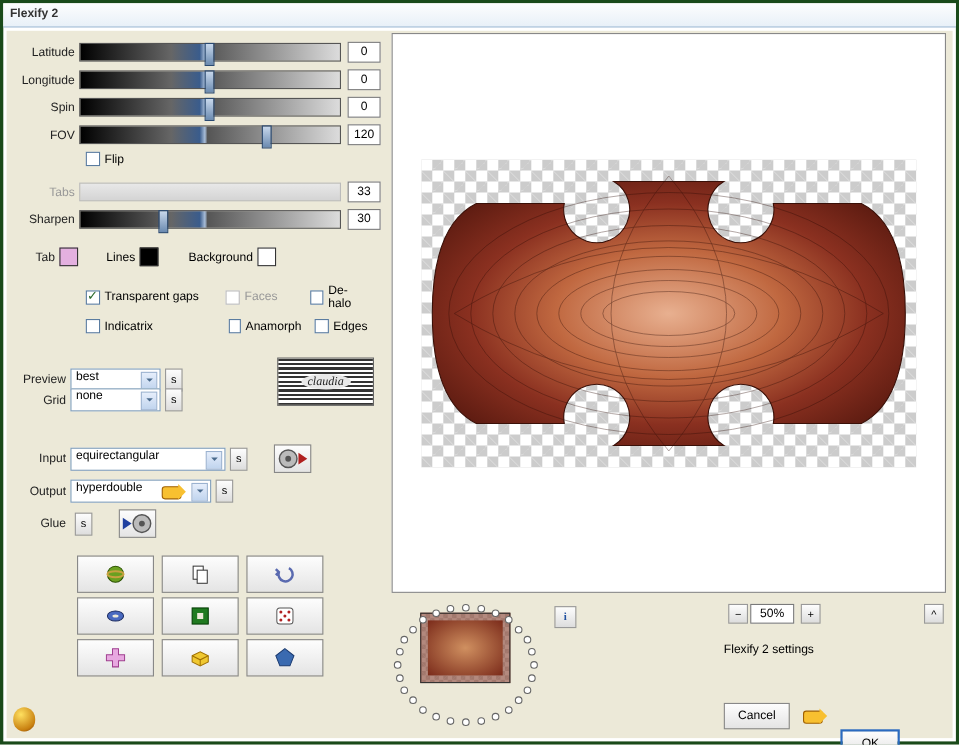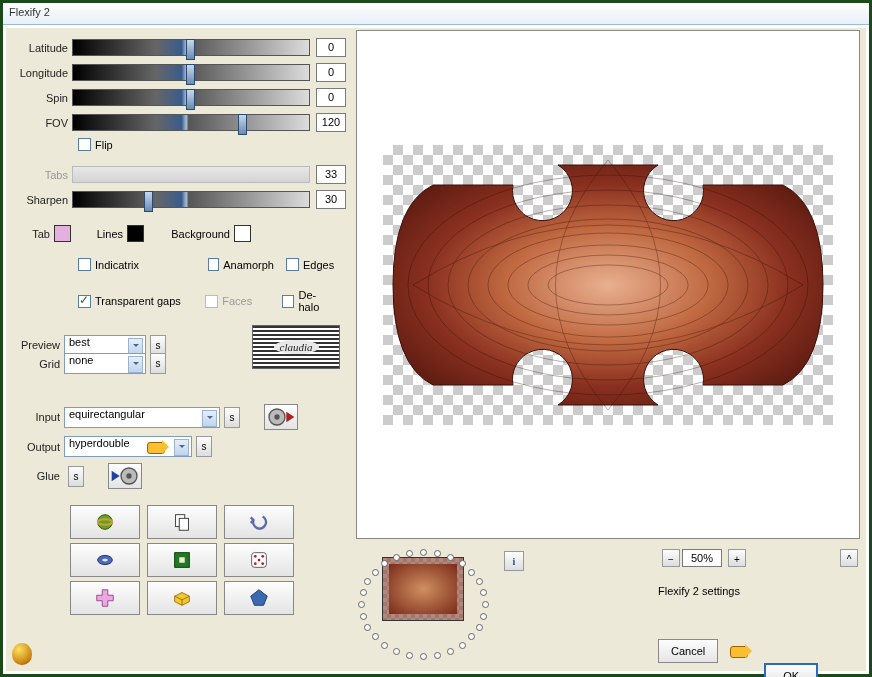--- a/index.html
+++ b/index.html
@@ -1,18 +1,18 @@
 <!DOCTYPE html>
 <html><head>
 <meta charset="utf-8">
 <style>
 * { box-sizing: border-box; font-family: "Tahoma", "Segoe UI", sans-serif; font-size: 11px; }
 body { margin: 0; background: #fff; }
 .frame { width: 872px; height: 677px; border: 3px solid #1a4a1a; position: relative; background: #fff; }
-.titlebar { height: 22px; background: linear-gradient(#fdfdfd,#e8f0f8); border-bottom: 1px solid #9bb8d4; padding: 3px 6px; color: #333; }
+.titlebar { height: 22px; background: linear-gradient(#fdfdfd,#e8f0f8); border-bottom: 1px solid #9bb8d4; padding: 3px 6px; color: #333; font-weight: bold; }
 .content { position: absolute; top: 25px; left: 3px; right: 3px; bottom: 3px; background: #ece9d8; display: flex; }
 .left { width: 348px; padding: 10px 8px 6px 8px; position: relative; }
 .right { flex: 1; display: flex; flex-direction: column; }
 .preview-area { flex: 1; background: #fff; border: 1px solid #888; margin: 2px 6px 2px 2px; position: relative; overflow: hidden; display:flex; align-items:center; justify-content:center; }
 .footer { height: 130px; display: flex; align-items: flex-start; padding: 4px 8px 4px 0; position: relative; }
 
 .row { display: flex; align-items: center; margin-bottom: 6px; }
 .lbl { width: 58px; text-align: right; padding-right: 4px; color: #222; }
 .lbl.disabled { color: #999; }
 .slider { flex: 1; height: 17px; position: relative; border: 1px solid #555; }
@@ -121,48 +121,48 @@
 
       <div class="row" style="margin-bottom:16px">
         <span class="lbl" style="width:40px">Tab</span>
         <span class="swatch" style="background:#e4b0e0"></span>
         <span style="width:38px;text-align:right;padding-right:4px;margin-left:18px">Lines</span>
         <span class="swatch" style="background:#000000"></span>
         <span style="width:72px;text-align:right;padding-right:4px;margin-left:18px">Background</span>
         <span class="swatch" style="background:#ffffff"></span>
       </div>
 
-      <div style="padding-left:64px;margin-bottom:18px;display:flex;gap:2px">
-        <span class="chk" style="width:118px">
-            <span class="chkbox"></span>
-            <span>Indicatrix</span>
-          </span>
-        <span class="chk" style="width:66px">
-            <span class="chkbox"></span>
-            <span>Anamorph</span>
-          </span>
-        <span class="chk">
-            <span class="chkbox"></span>
-            <span>Edges</span>
-          </span>
-      </div>
       <div style="padding-left:64px;margin-bottom:8px;display:flex;gap:2px">
         <span class="chk" style="width:118px">
             <span class="chkbox checked"></span>
             <span>Transparent gaps</span>
           </span>
         <span class="chk disabled" style="width:66px">
             <span class="chkbox" style="border-color:#bbb"></span>
             <span>Faces</span>
           </span>
         <span class="chk">
             <span class="chkbox"></span>
             <span>De-halo</span>
           </span>
       </div>
+      <div style="padding-left:64px;margin-bottom:18px;display:flex;gap:2px">
+        <span class="chk" style="width:118px">
+            <span class="chkbox"></span>
+            <span>Indicatrix</span>
+          </span>
+        <span class="chk" style="width:66px">
+            <span class="chkbox"></span>
+            <span>Anamorph</span>
+          </span>
+        <span class="chk">
+            <span class="chkbox"></span>
+            <span>Edges</span>
+          </span>
+      </div>
 
       <div class="row">
         <span class="lbl" style="width:50px">Preview</span>
         <div class="dropdown" style="width:82px">
             <span>best</span>
           </div>
         <div class="mini-btn">s</div>
         <div style="flex:1"></div>
         <div class="logo-badge" style="margin-right:6px;margin-top:4px">
             <span>claudia</span>
@@ -171,21 +171,21 @@
       <div class="row" style="margin-top:-22px;margin-bottom:30px">
         <span class="lbl" style="width:50px">Grid</span>
         <div class="dropdown" style="width:82px">
             <span>none</span>
           </div>
         <div class="mini-btn">s</div>
       </div>
 
       <div class="row">
         <span class="lbl" style="width:50px">Input</span>
-        <div class="dropdown" style="width:156px">
+        <div class="dropdown" style="width:141px">
             <span>equirectangular</span>
           </div>
         <div class="mini-btn">s</div>
         <div style="width:24px"></div>
         <div class="small-icon-btn">
           <svg viewBox="0 0 24 24">
               <circle cx="9" cy="12" r="6" fill="#bbb" stroke="#555"></circle>
               <circle cx="9" cy="12" r="2" fill="#555"></circle>
               <path d="M16 8 L22 12 L16 16 Z" fill="#b02020"></path>
             </svg>

